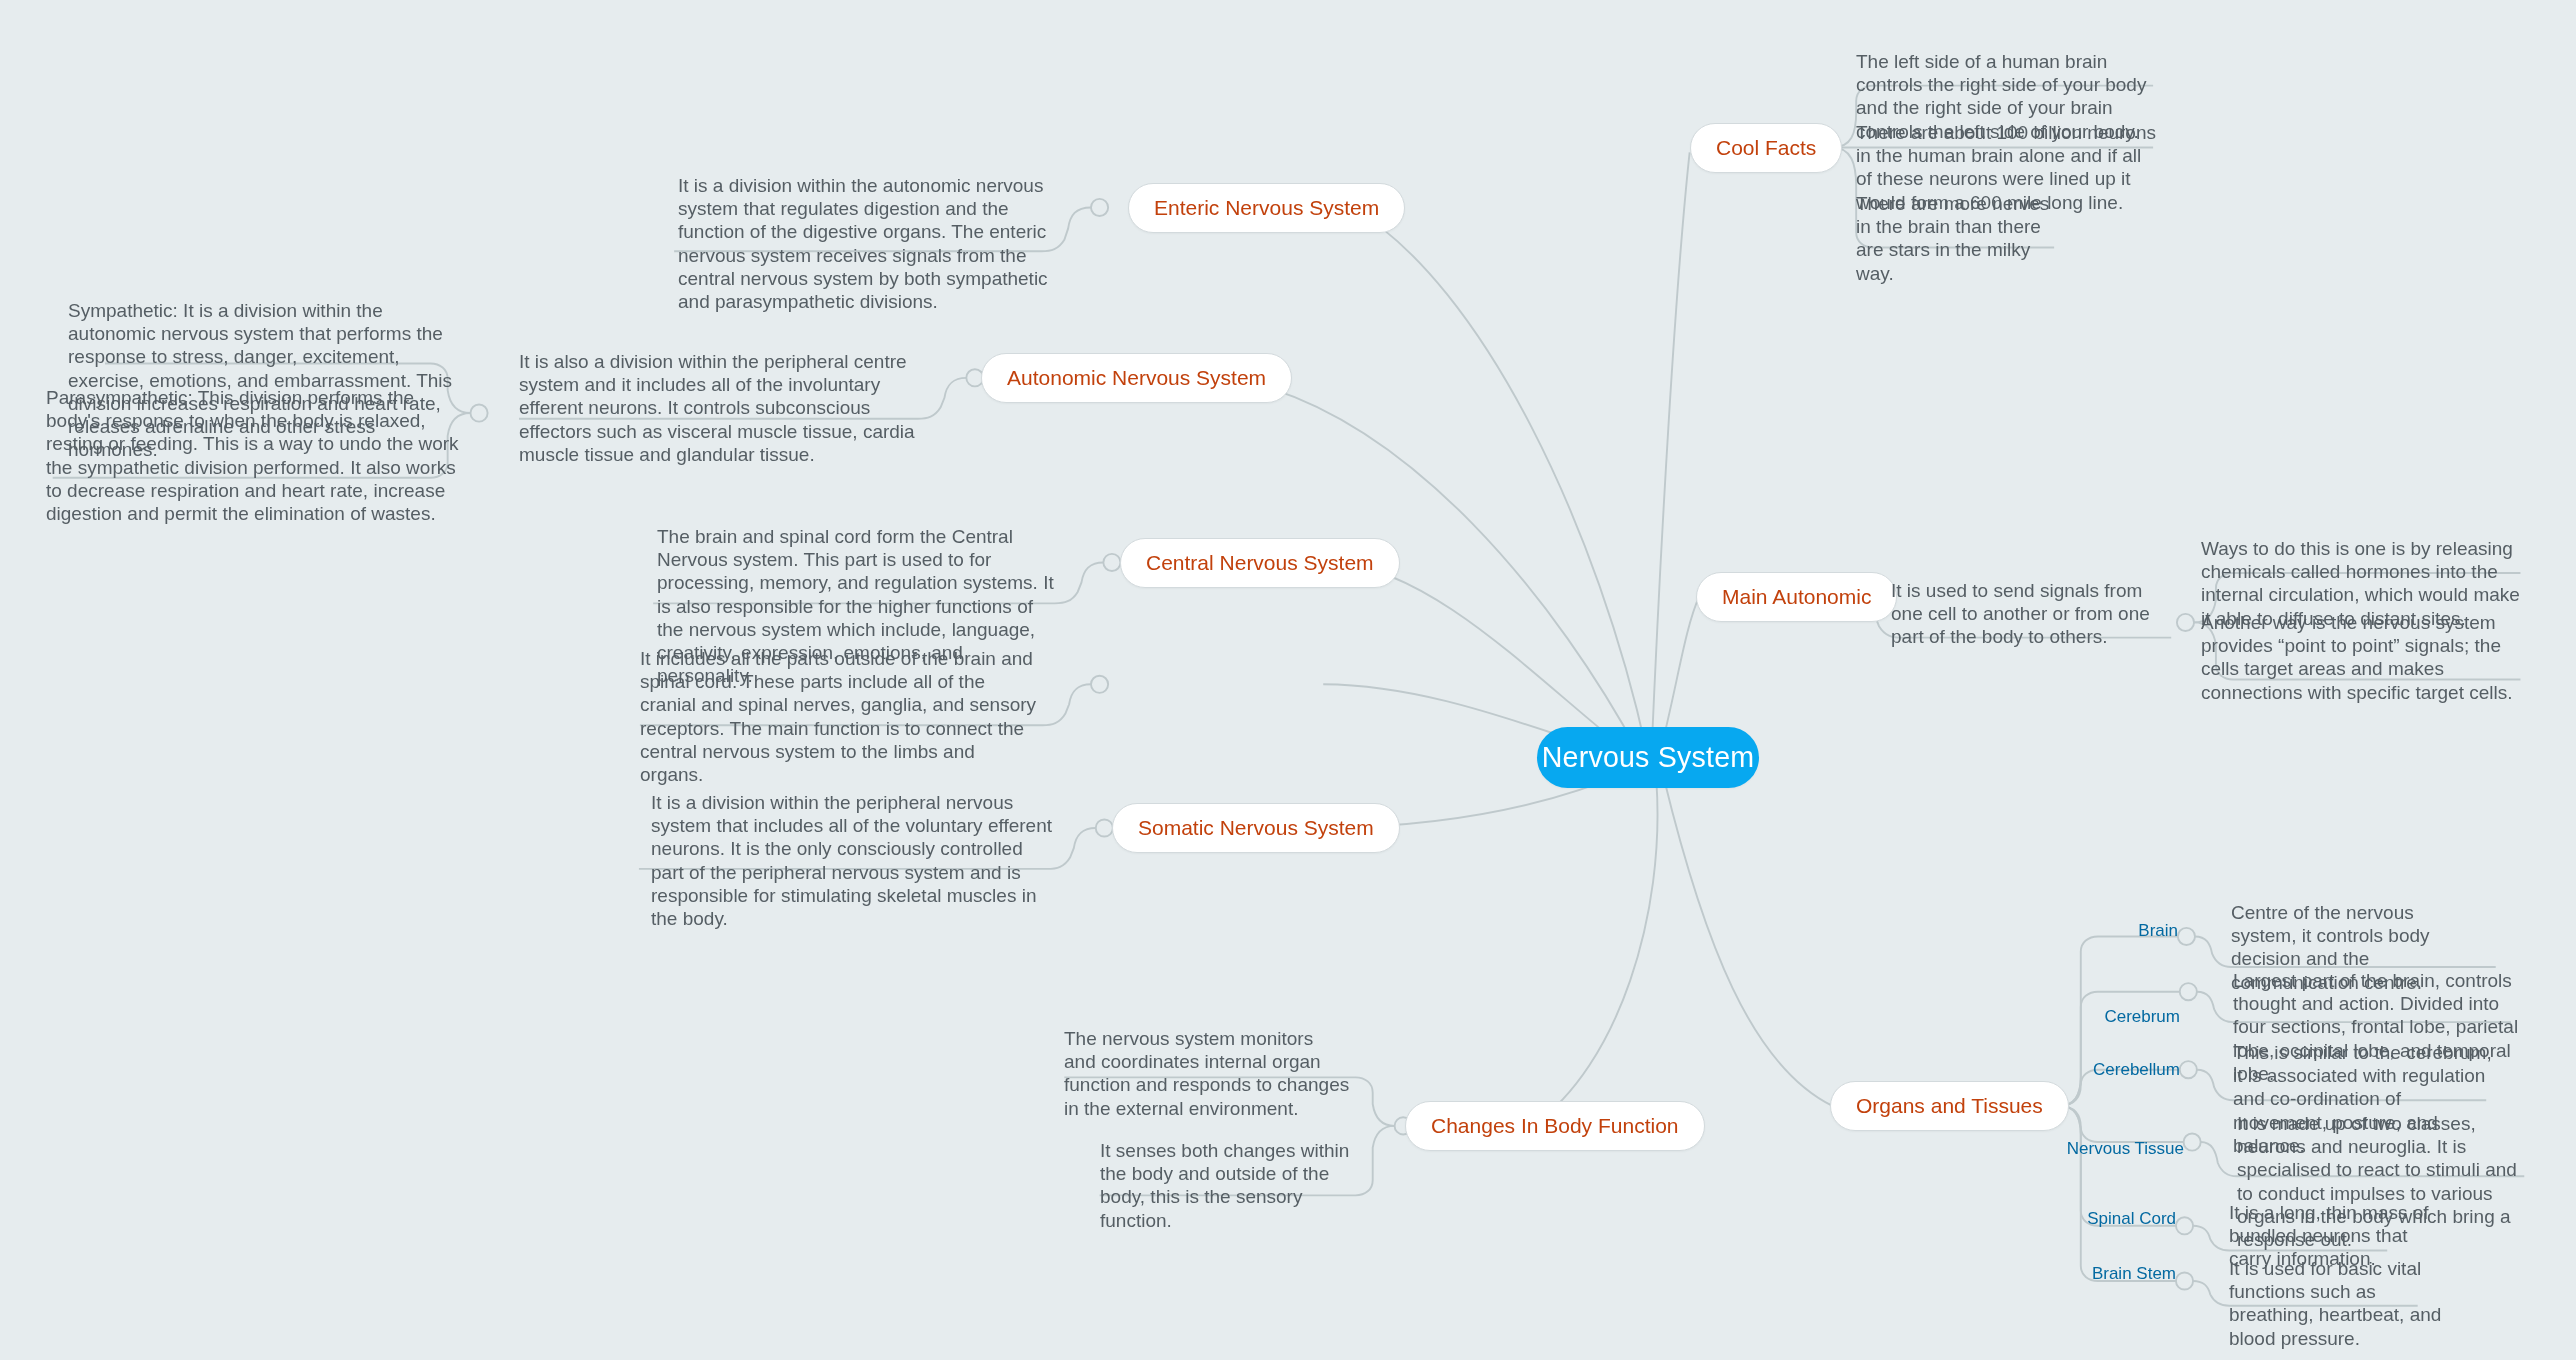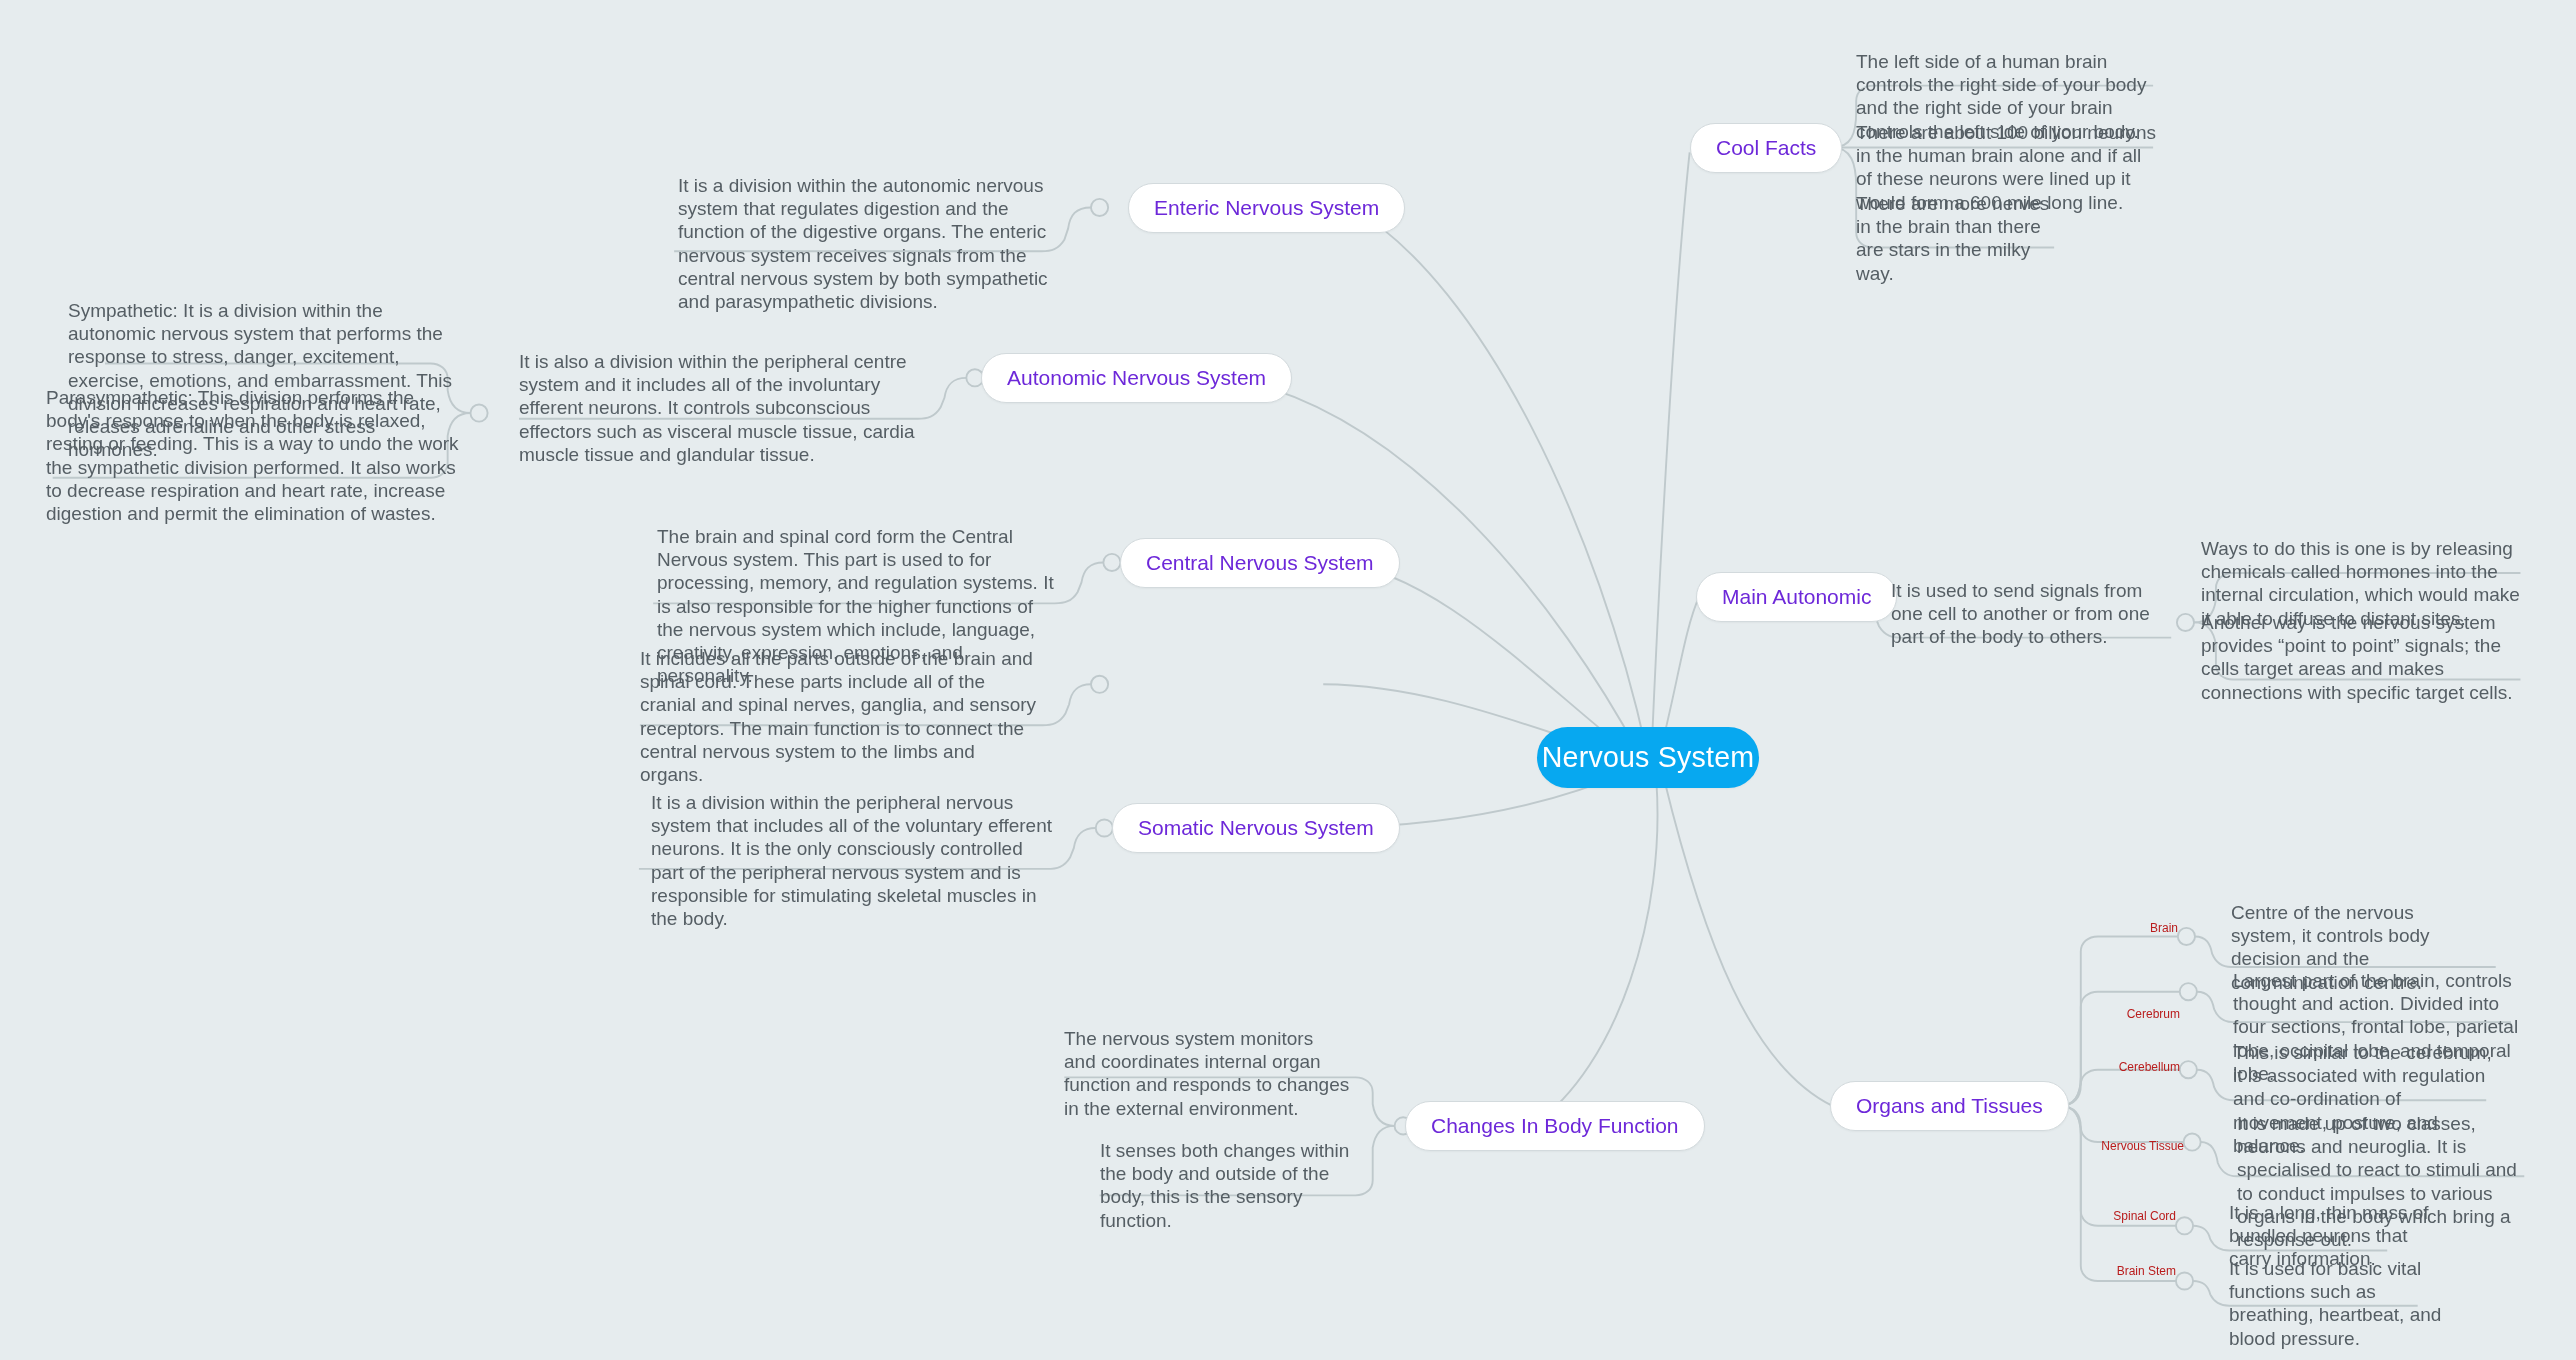--- a/index.html
+++ b/index.html
@@ -35,21 +35,21 @@
 
   
   .node {
     position: absolute;
     box-sizing: border-box;
   }
   .pill {
     background: #ffffff;
     border: 1.4px solid #d3dadd;
     border-radius: 951px;
-    color: #6d28d9;
+    color: #c2410c;
     display: flex;
     align-items: center;
     justify-content: center;
     white-space: nowrap;
     box-shadow: 0 1px 1.9px rgba(80,100,110,.06);
   }
   .root {
     background: #07a8f0;
     border: none;
     color: #ffffff;
@@ -64,22 +64,22 @@
   }
   .textnode {
     position: absolute;
     color: #555e64;
     font-size: 19px;
     line-height: 1.22;
     box-sizing: border-box;
   }
   .plainlabel {
     position: absolute;
-    color: #b91c1c;
-    font-size: 12px;
+    color: #0369a1;
+    font-size: 17px;
     white-space: nowrap;
   }
   .ta-right { text-align: right; }
   .ta-left  { text-align: left; }
 </style>
 </head>
 <body>
 
 <div id="canvas">
 

